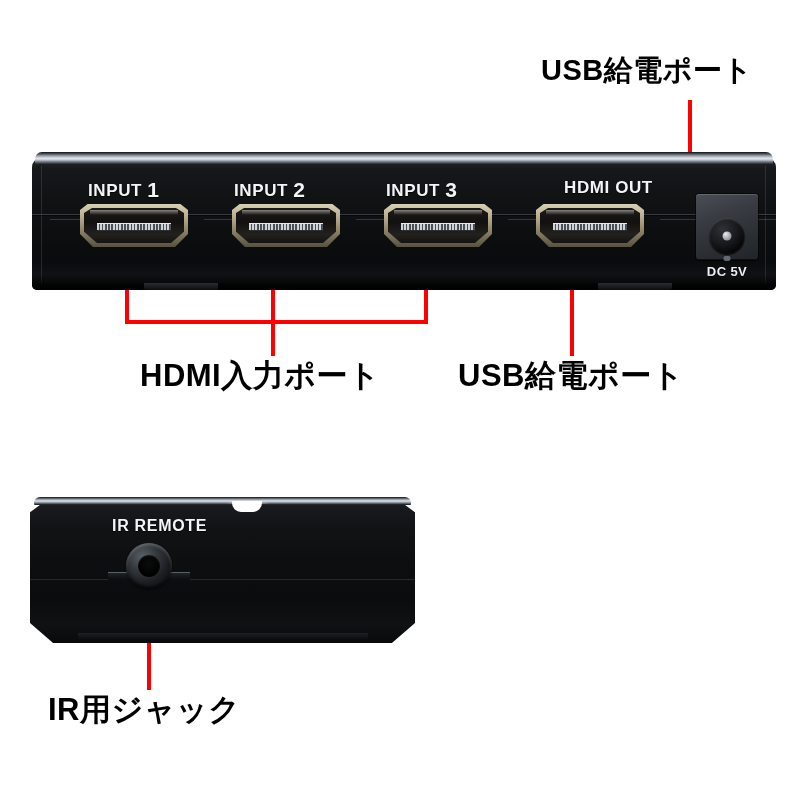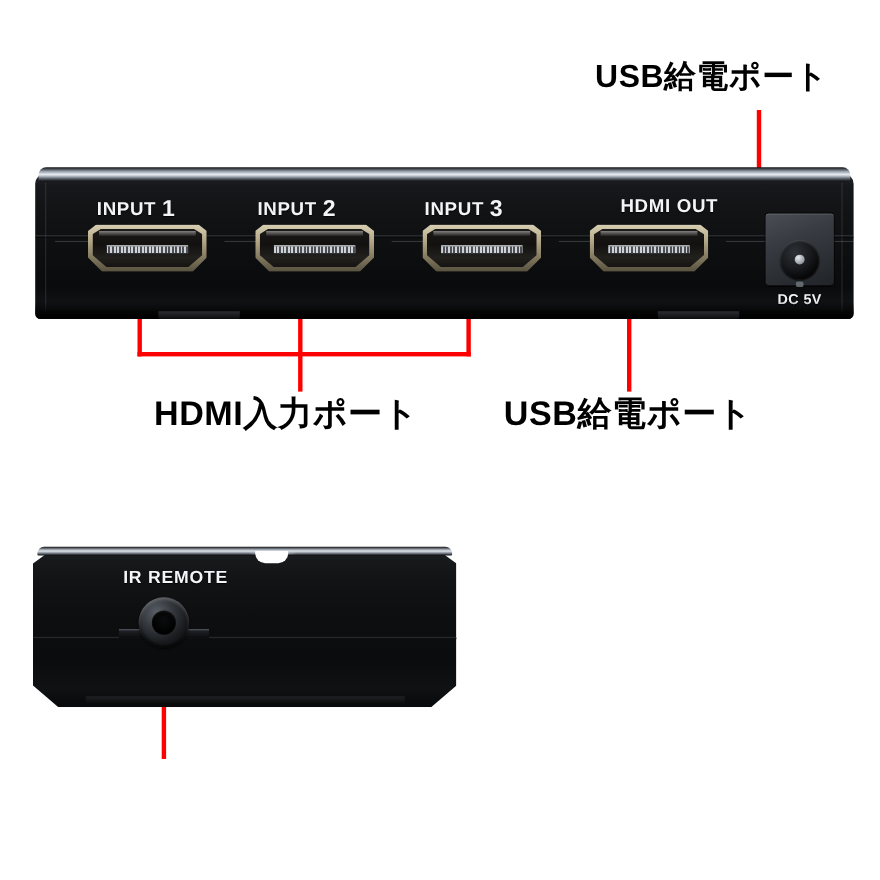--- a/index.html
+++ b/index.html
@@ -385,20 +385,21 @@
 <body>
 
 <div id="stage">
 
   <div class="callout-label" style="left:541px; top:56px; font-size:29px;">USB給電ポート</div>
 
   <div class="callout-label" style="left:140px; top:360px; font-size:31px;">HDMI入力ポート</div>
 
   <div class="callout-label" style="left:458px; top:360px; font-size:31px;">USB給電ポート</div>
 
+  <div class="callout-label" style="left:48px; top:694px; font-size:31px;">IR用ジャック</div>
 
   <div class="leader" style="left:688px; top:100px; width:4px; height:106px;"></div>
 
   <div class="leader" style="left:125px; top:232px; width:4px; height:92px;"></div>
 
   <div class="leader" style="left:271px; top:232px; width:4px; height:124px;"></div>
 
   <div class="leader" style="left:424px; top:232px; width:4px; height:92px;"></div>
 
   <div class="leader" style="left:125px; top:320px; width:303px; height:4px;"></div>

